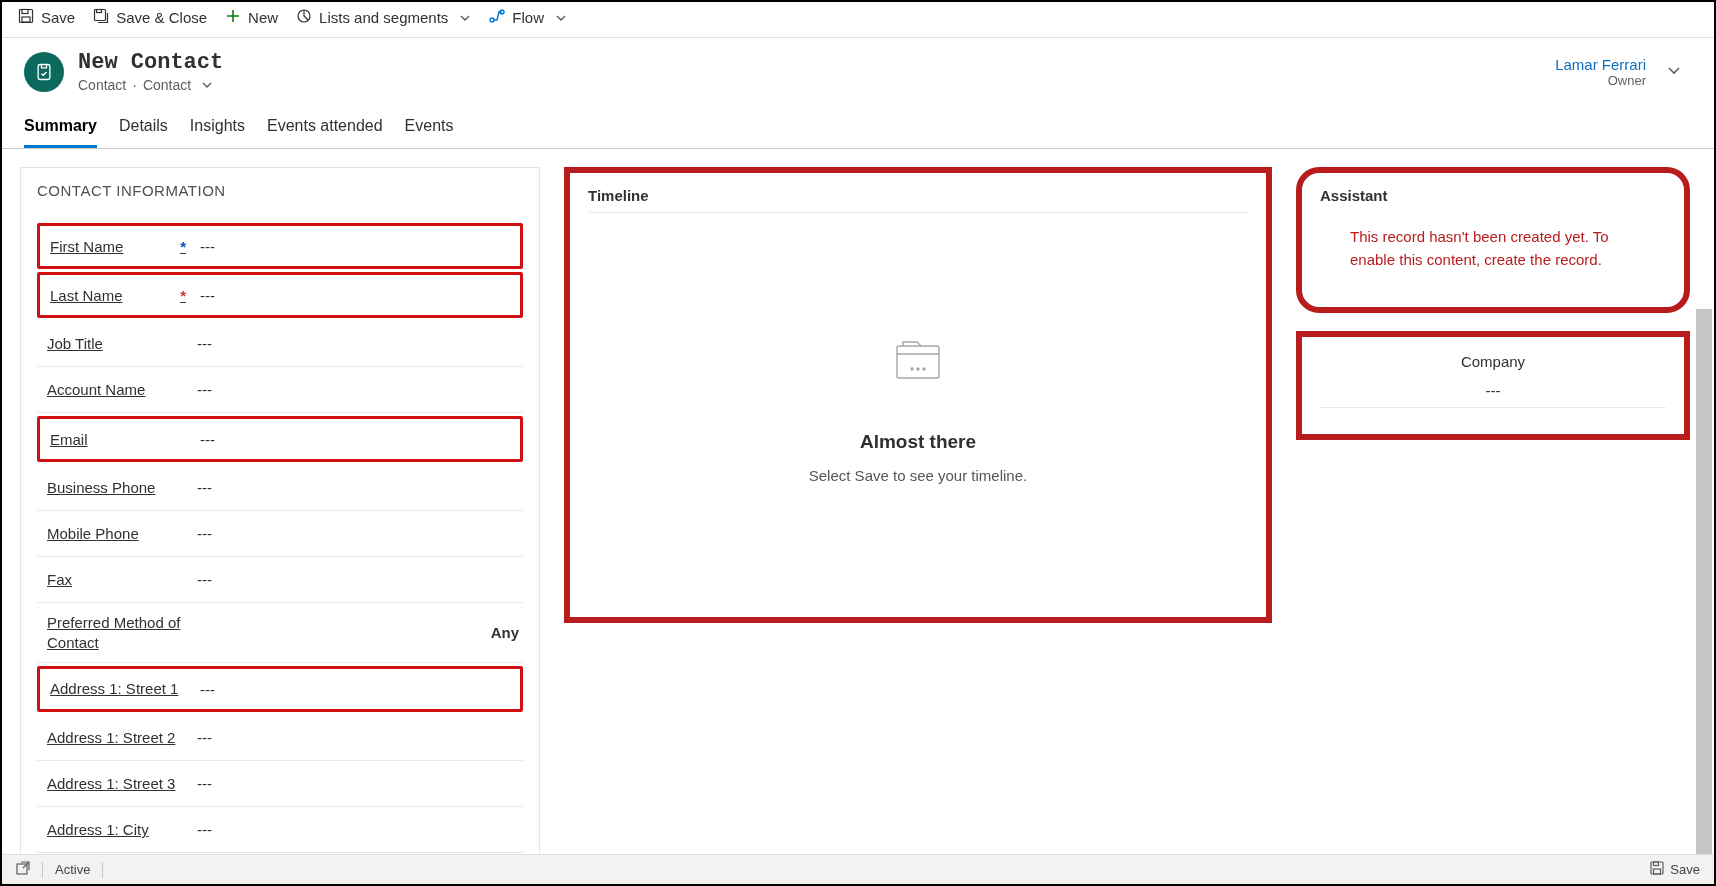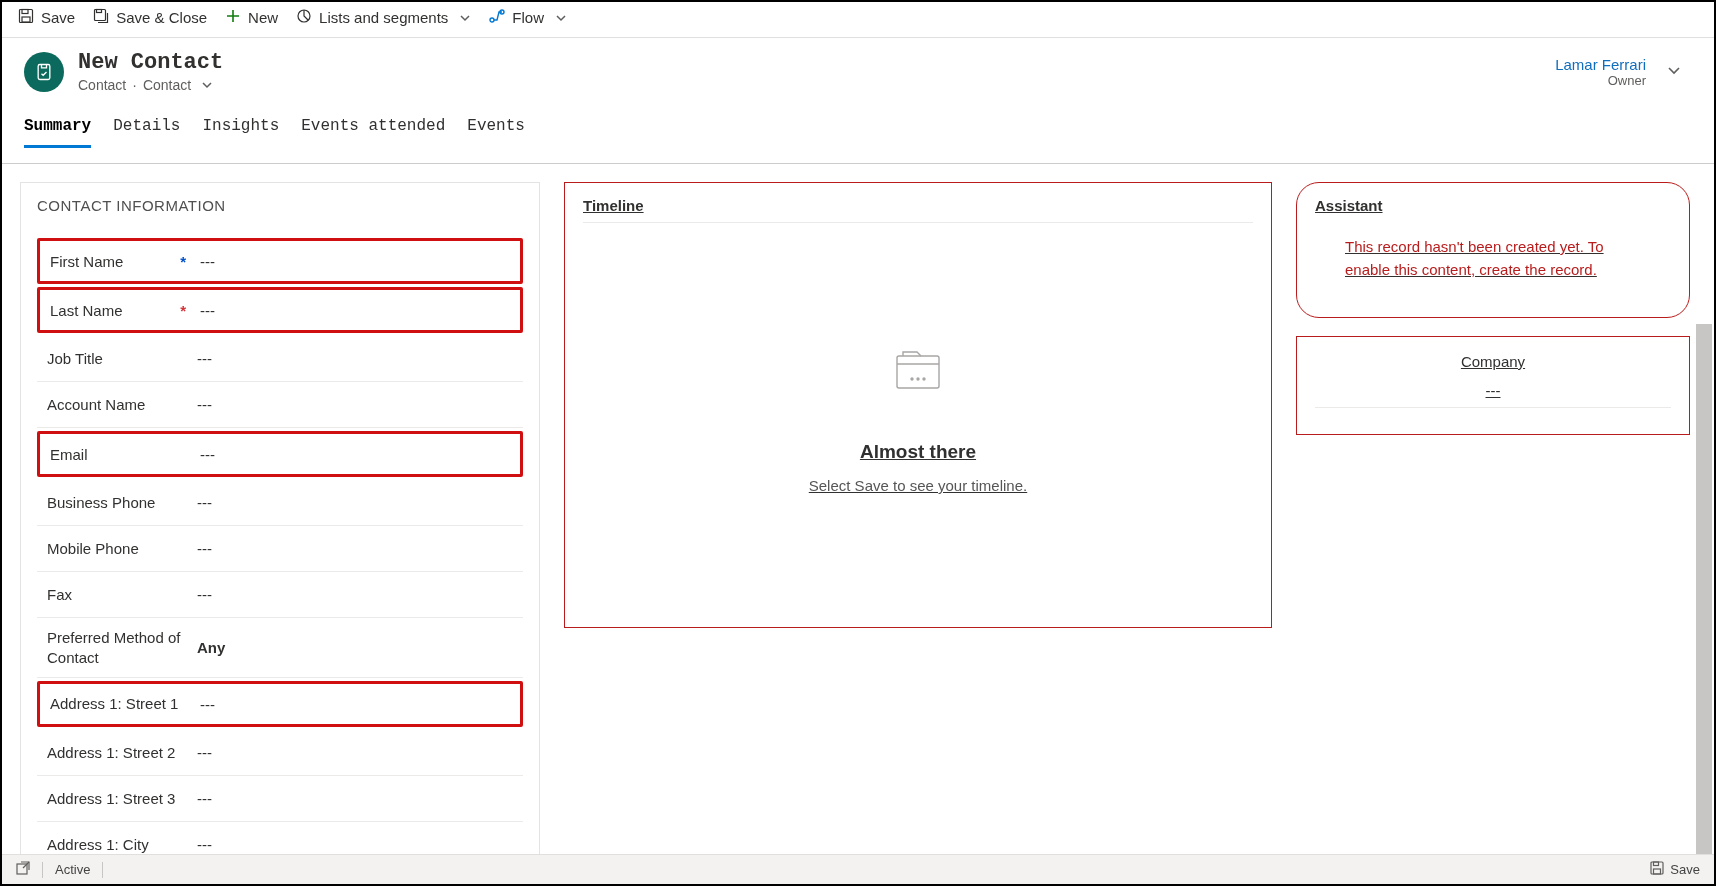--- a/index.html
+++ b/index.html
@@ -18,37 +18,37 @@
   .titleblock .title { font-size: 22px; font-weight: 600; font-family: Liberation Mono, monospace; }
   .subtitle { font-size: 14px; color: #605e5c; display: flex; align-items: center; gap: 6px; margin-top: 2px;}
   .subtitle .chev svg { width: 12px; height: 12px; }
   .spacer { flex: 1; }
   .ownerblock { text-align: right; margin-right: 20px; }
   .ownerblock .ownername { color: #106ebe; font-size: 15px; }
   .ownerblock .ownerlabel { color: #605e5c; font-size: 13px; }
   .headerchev { margin-right: 10px; cursor: pointer; }
   .headerchev svg { width: 16px; height: 16px; stroke: #605e5c; }
   
-  .tabs { display: flex; gap: 22px; padding: 18px 22px 15px 22px; border-bottom: 1px solid #ccc; margin-top: 6px; font-family: Liberation Mono, monospace;}
+  .tabs { display: flex; gap: 22px; padding: 18px 22px 0 22px; border-bottom: 1px solid #ccc; margin-top: 6px;}
   .tab { padding-bottom: 10px; font-size: 16px; color: #323130; cursor: pointer; }
   .tab.active { font-weight: 600; border-bottom: 3px solid #0078d4; color: #000; }
   
   .body { flex: 1; display: flex; gap: 24px; padding: 18px 18px 0 18px; overflow: hidden; background: #fff; position: relative; }
   .col-left { width: 520px; border: 1px solid #e4e4e4; padding: 14px 16px; background: #fff; overflow-y: hidden; border-bottom: none;}
   .section-title { font-size: 15px; letter-spacing: 0.5px; color: #505050; margin-bottom: 24px; }
   .fieldrow { display: flex; align-items: center; border-bottom: 1px solid #eceae8; padding: 10px 4px 10px 10px; min-height: 46px; }
   .fieldrow.hl { border: 3px solid #d01010; border-radius: 2px; margin: 3px 0;}
-  .flabel { width: 150px; font-size: 15px; color: #323130; display: flex; align-items: center; gap: 4px; }
+  .flabel { width: 150px; font-size: 15px; color: #323130; display: flex; align-items: center; gap: 4px; text-decoration: underline; }
   .flabel.wrap { flex-wrap: wrap; width: 150px; line-height: 1.3; }
   .req-blue { color: #0050c7; font-weight: bold; margin-left: auto; margin-right: 14px;}
   .req-red { color: #d13438; font-weight: bold; margin-left: auto; margin-right: 14px;}
   .fval { flex: 1; font-size: 15px; color: #323130; }
   
   .col-mid { flex: 1; }
-  .card { border: 1px solid #b91c1c; background: #fff; padding: 14px 18px; text-decoration: underline; }
+  .card { border: 6px solid #b91c1c; background: #fff; padding: 14px 18px; }
   .card-title { font-weight: 600; font-size: 15px; border-bottom: 1px solid #eceae8; padding-bottom: 8px; }
   .timeline-body { height: 390px; display: flex; flex-direction: column; align-items: center; justify-content: center; gap: 14px; }
   .timeline-body svg { width: 58px; height: 58px; stroke: #a8a6a4; fill: none; }
   .almost { font-size: 19px; font-weight: 600; color: #303030; margin-top: 24px; }
   .almost-sub { font-size: 15px; color: #565656; }
   
   .col-right { width: 400px; display: flex; flex-direction: column; gap: 18px; padding-right: 6px;}
   .assistant-msg { text-align: left; font-size: 15px; padding: 22px 30px 10px 30px; line-height: 1.5; color: #b91c1c;}
   .company-label { font-size: 15px; color: #323130; }
   .company-val { font-size: 15px; color: #323130; padding: 12px 14px 8px 14px; border-bottom: 1px solid #eceae8; }
@@ -222,21 +222,21 @@
           <div class="fieldrow">
             <div class="flabel">
               <span>Fax</span>
             </div>
             <div class="fval">---</div>
           </div>
           <div class="fieldrow">
             <div class="flabel wrap">
               <span>Preferred Method of Contact</span>
             </div>
-            <div class="fval" style="font-weight: 600;">Any</div>
+            <div class="fval" style="font-weight: 600; text-align: right;">Any</div>
           </div>
           <div class="fieldrow hl">
             <div class="flabel wrap">
               <span>Address 1: Street 1</span>
             </div>
             <div class="fval">---</div>
           </div>
           <div class="fieldrow">
             <div class="flabel wrap">
               <span>Address 1: Street 2</span>

